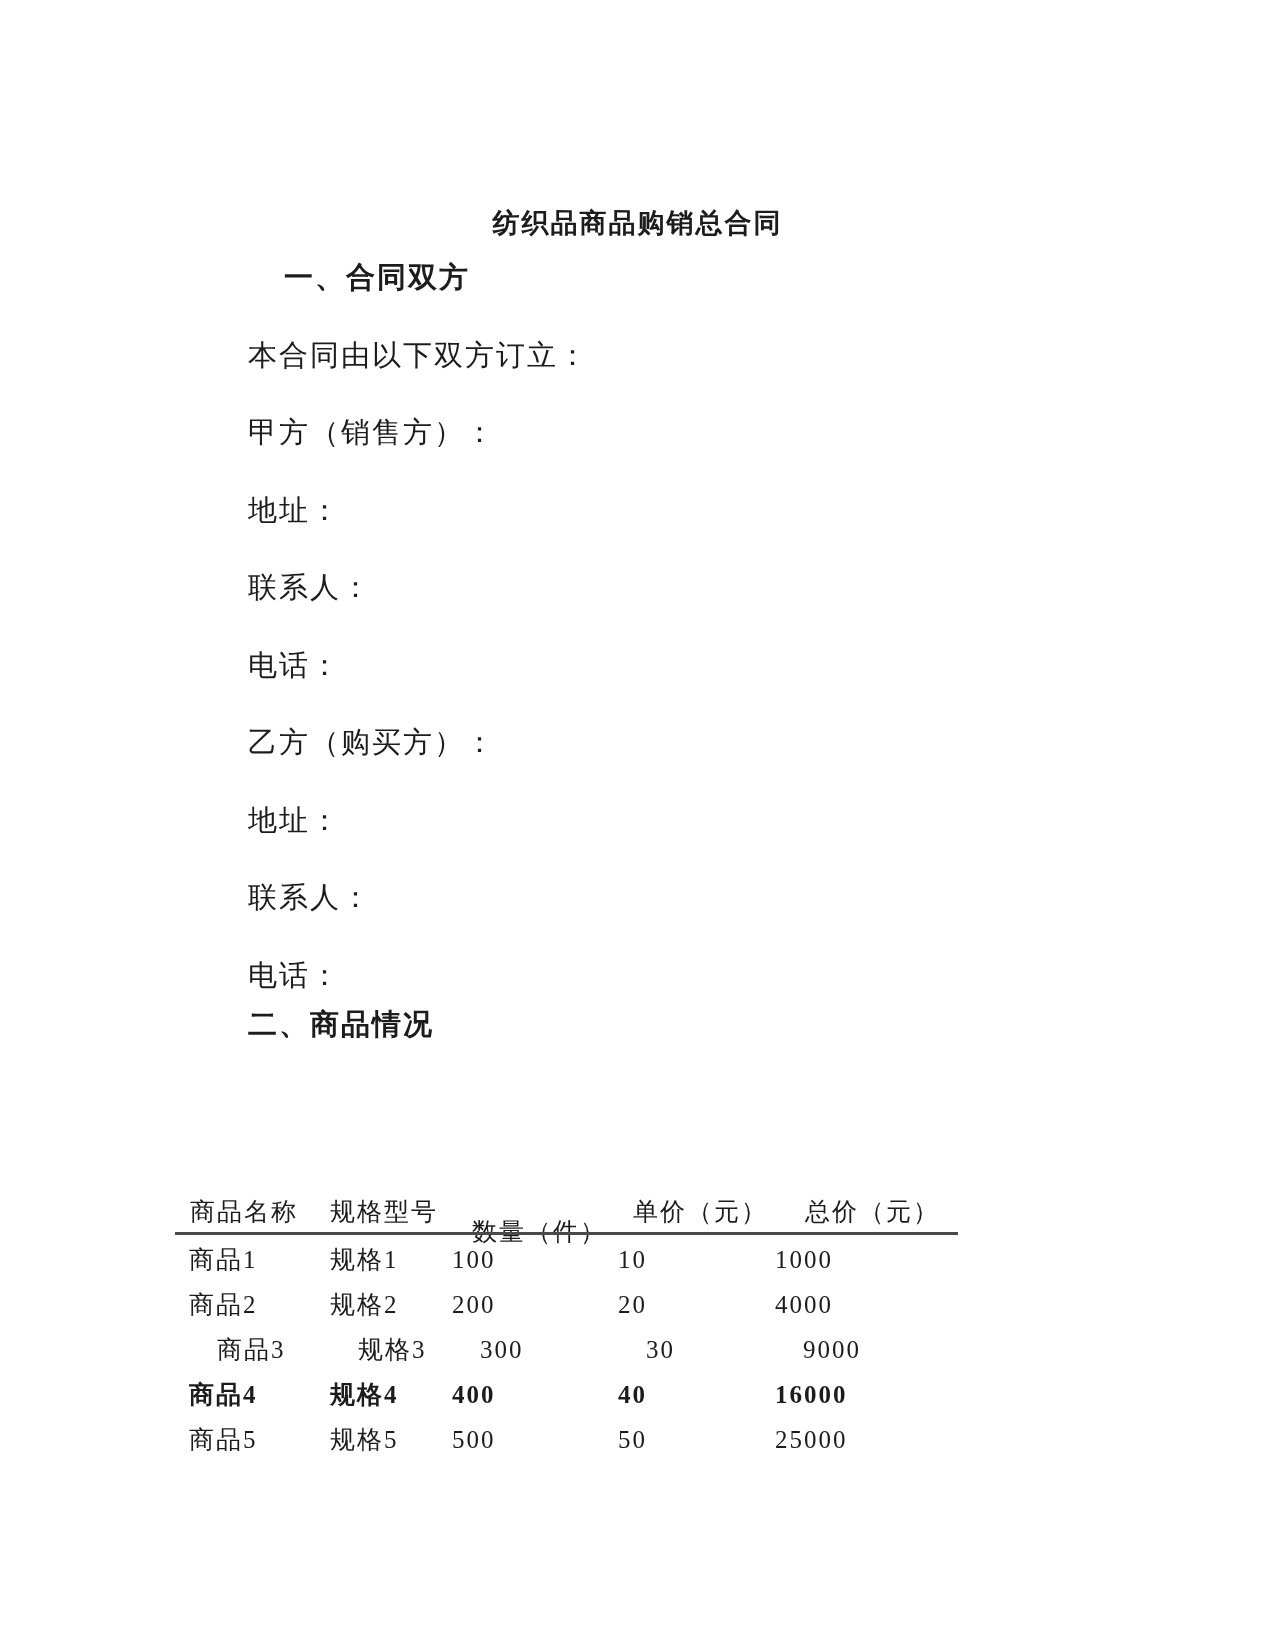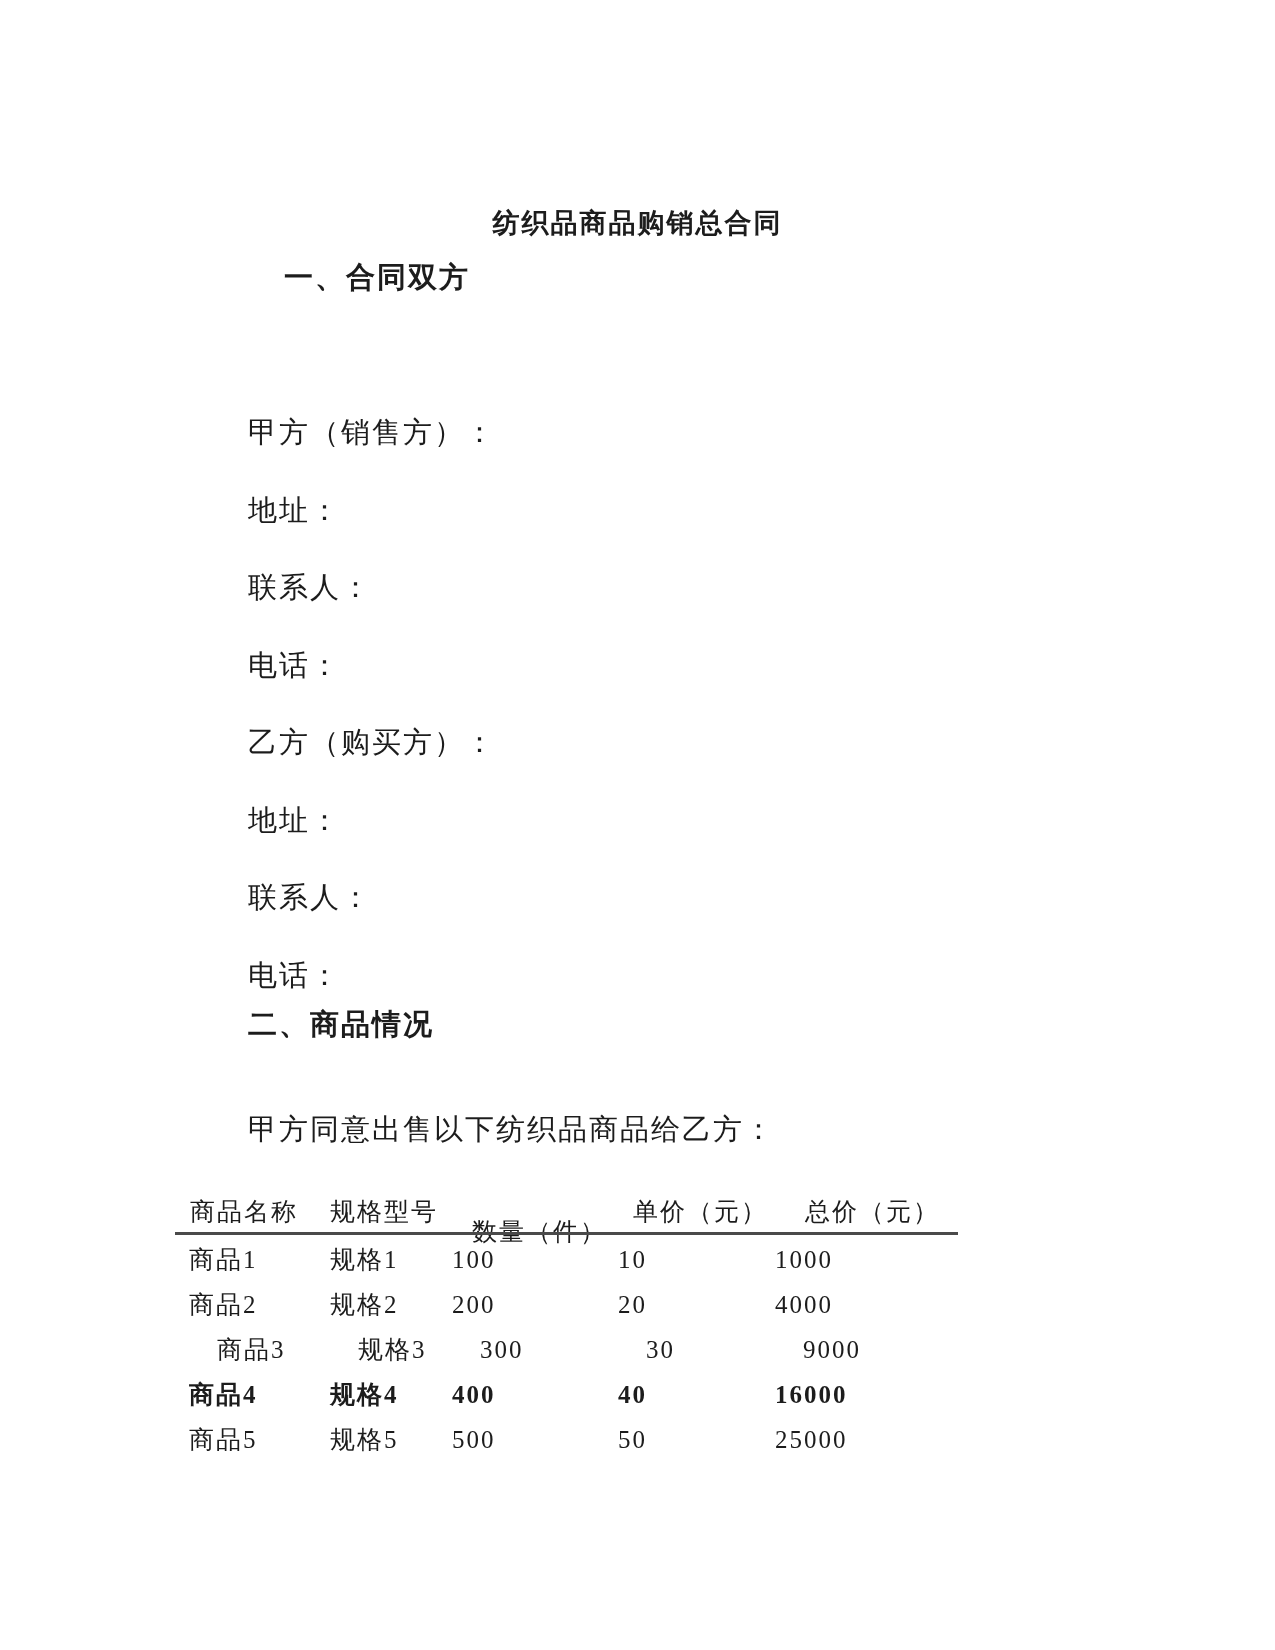--- a/index.html
+++ b/index.html
@@ -87,32 +87,32 @@
 </style>
 </head>
 <body>
 
 <div class="page">
 
   <div class="doc-title">纺织品商品购销总合同</div>
 
   <div class="sec-heading s1">一、合同双方</div>
 
+  <div class="bodyline ly0">本合同由以下双方订立：</div>
   <div class="bodyline ly1">甲方（销售方）：</div>
   <div class="bodyline ly2">地址：</div>
   <div class="bodyline ly3">联系人：</div>
   <div class="bodyline ly4">电话：</div>
   <div class="bodyline ly5">乙方（购买方）：</div>
   <div class="bodyline ly6">地址：</div>
   <div class="bodyline ly7">联系人：</div>
   <div class="bodyline ly8">电话：</div>
 
   <div class="sec-heading s2">二、商品情况</div>
 
-  <div class="bodyline ly9">甲方同意出售以下纺织品商品给乙方：</div>
 
   <div>
     <span class="th hy hx1">商品名称</span>
     <span class="th hy hx2">规格型号</span>
     <span class="th hy hx3">数量（件）</span>
     <span class="th hy hx4">单价（元）</span>
     <span class="th hy hx5">总价（元）</span>
   </div>
 
   <div class="rule"></div>

